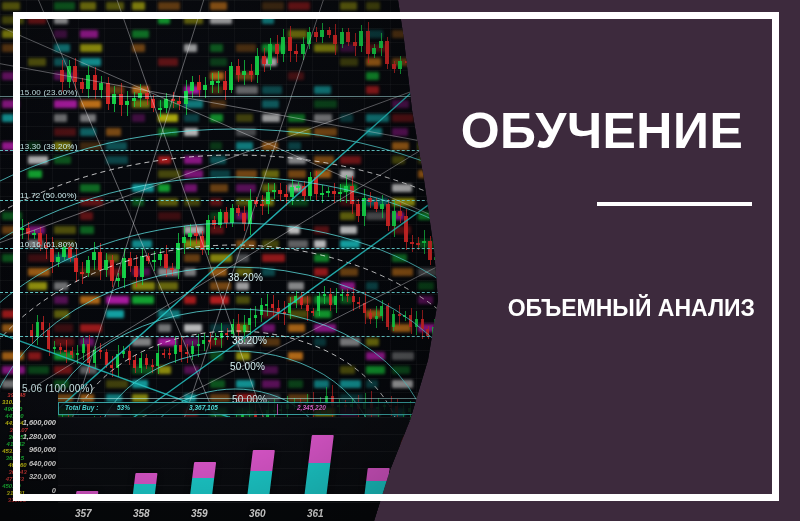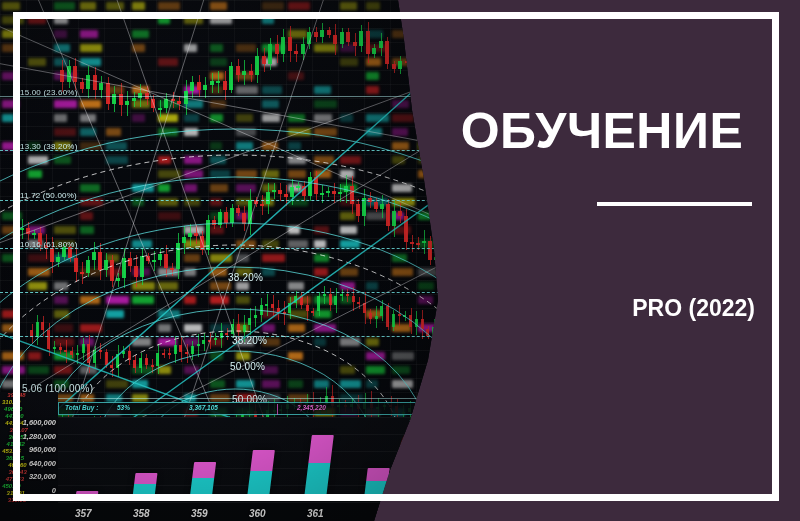--- a/index.html
+++ b/index.html
@@ -1137,18 +1137,18 @@
   </div>
 
   <div class="frame"></div>
 
   <div class="panel">
     <div class="title">ОБУЧЕНИЕ</div>
 
     <div class="divider"></div>
 
     <div class="subtitle">
-      <div>PRO (2022)</div>
+      <div>ОБЪЕМНЫЙ АНАЛИЗ</div>
     </div>
 
   </div>
 
 </div>
 
 </body></html>

